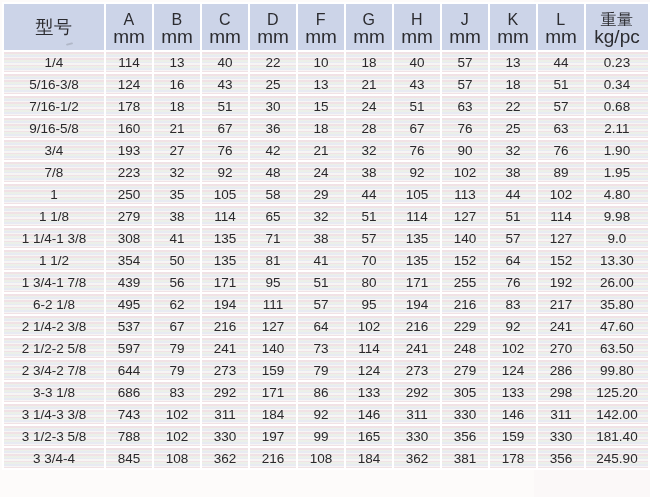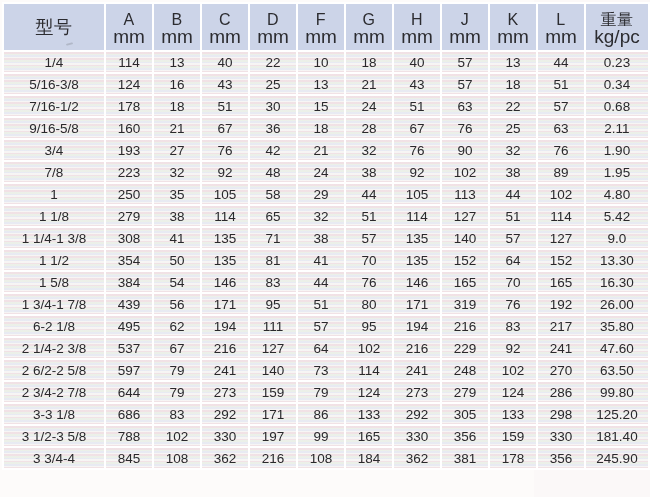--- a/index.html
+++ b/index.html
@@ -245,21 +245,21 @@
           <td>279</td>
           <td>38</td>
           <td>114</td>
           <td>65</td>
           <td>32</td>
           <td>51</td>
           <td>114</td>
           <td>127</td>
           <td>51</td>
           <td>114</td>
-          <td>5.42</td>
+          <td>9.98</td>
         </tr>
         <tr>
           <td>1 1/4-1 3/8</td>
           <td>308</td>
           <td>41</td>
           <td>135</td>
           <td>71</td>
           <td>38</td>
           <td>57</td>
           <td>135</td>
@@ -276,43 +276,29 @@
           <td>81</td>
           <td>41</td>
           <td>70</td>
           <td>135</td>
           <td>152</td>
           <td>64</td>
           <td>152</td>
           <td>13.30</td>
         </tr>
         <tr>
-          <td>1 5/8</td>
-          <td>384</td>
-          <td>54</td>
-          <td>146</td>
-          <td>83</td>
-          <td>44</td>
-          <td>76</td>
-          <td>146</td>
-          <td>165</td>
-          <td>70</td>
-          <td>165</td>
-          <td>16.30</td>
-        </tr>
-        <tr>
           <td>1 3/4-1 7/8</td>
           <td>439</td>
           <td>56</td>
           <td>171</td>
           <td>95</td>
           <td>51</td>
           <td>80</td>
           <td>171</td>
-          <td>319</td>
+          <td>255</td>
           <td>76</td>
           <td>192</td>
           <td>26.00</td>
         </tr>
         <tr>
           <td>6-2 1/8</td>
           <td>495</td>
           <td>62</td>
           <td>194</td>
           <td>111</td>
@@ -332,21 +318,21 @@
           <td>127</td>
           <td>64</td>
           <td>102</td>
           <td>216</td>
           <td>229</td>
           <td>92</td>
           <td>241</td>
           <td>47.60</td>
         </tr>
         <tr>
-          <td>2 6/2-2 5/8</td>
+          <td>2 1/2-2 5/8</td>
           <td>597</td>
           <td>79</td>
           <td>241</td>
           <td>140</td>
           <td>73</td>
           <td>114</td>
           <td>241</td>
           <td>248</td>
           <td>102</td>
           <td>270</td>
@@ -374,20 +360,34 @@
           <td>171</td>
           <td>86</td>
           <td>133</td>
           <td>292</td>
           <td>305</td>
           <td>133</td>
           <td>298</td>
           <td>125.20</td>
         </tr>
         <tr>
+          <td>3 1/4-3 3/8</td>
+          <td>743</td>
+          <td>102</td>
+          <td>311</td>
+          <td>184</td>
+          <td>92</td>
+          <td>146</td>
+          <td>311</td>
+          <td>330</td>
+          <td>146</td>
+          <td>311</td>
+          <td>142.00</td>
+        </tr>
+        <tr>
           <td>3 1/2-3 5/8</td>
           <td>788</td>
           <td>102</td>
           <td>330</td>
           <td>197</td>
           <td>99</td>
           <td>165</td>
           <td>330</td>
           <td>356</td>
           <td>159</td>

